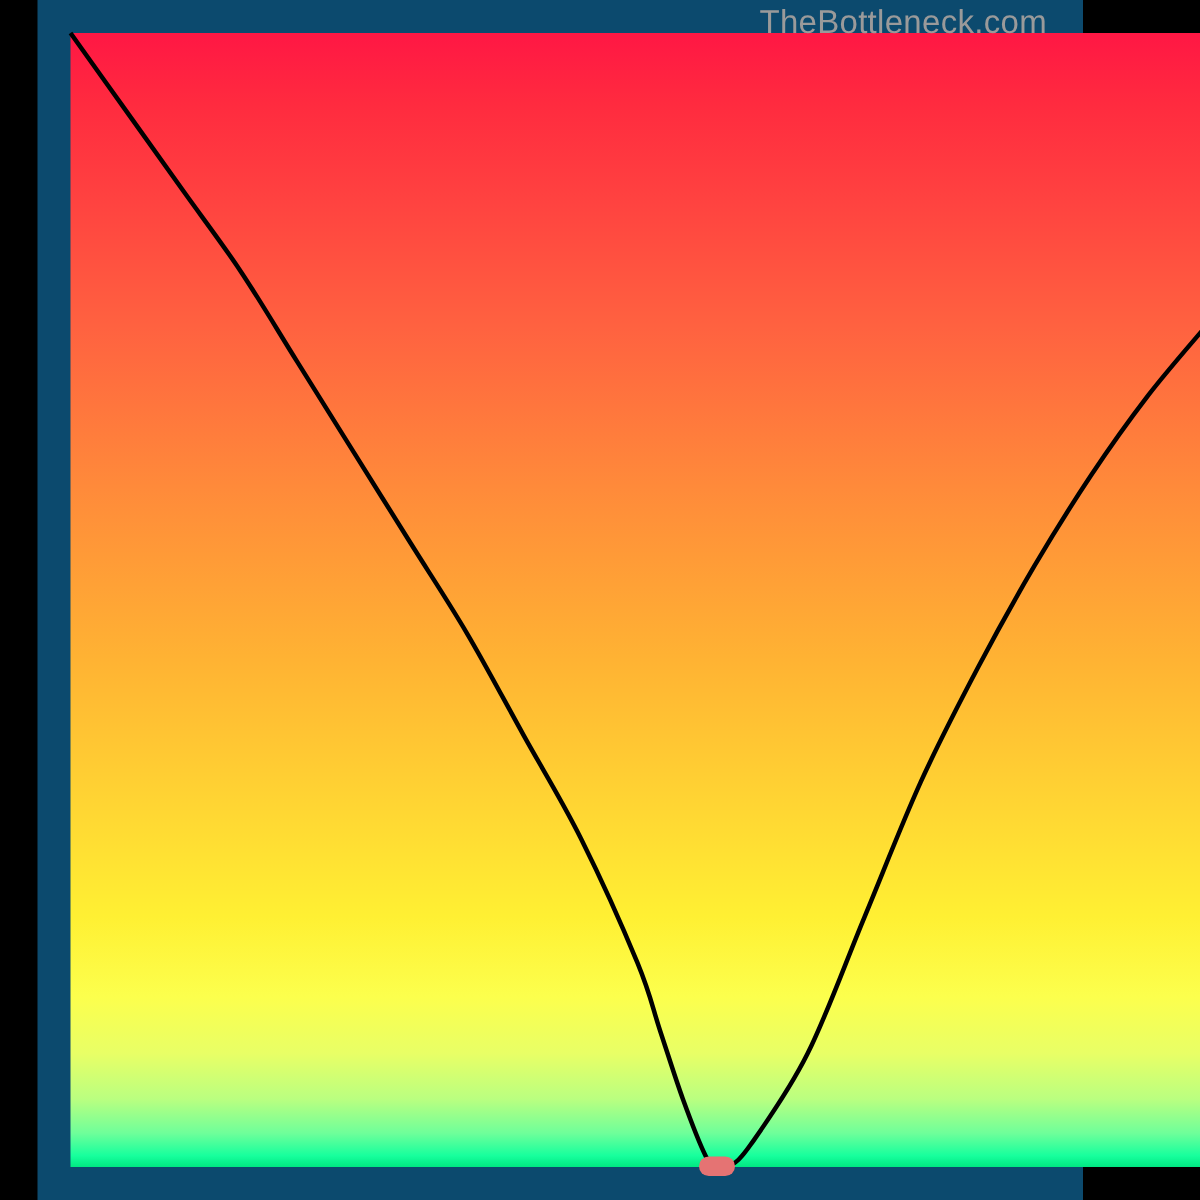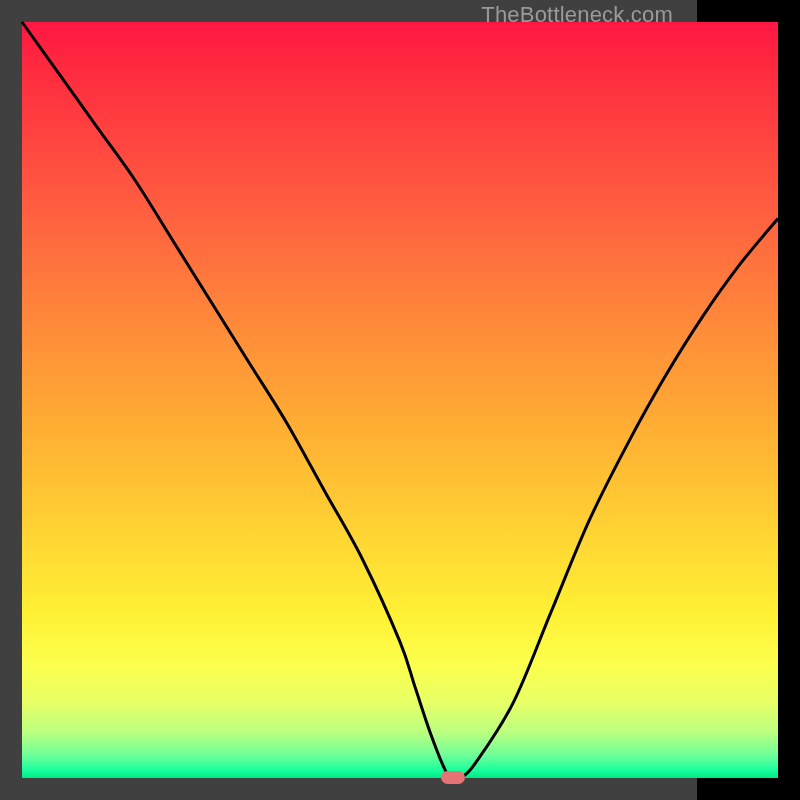--- a/index.html
+++ b/index.html
@@ -8,21 +8,22 @@
     width: 800px;
     height: 800px;
     background: #000;
     overflow: hidden;
     font-family: Arial, Helvetica, sans-serif;
   }
   .frame {
     position: relative;
     width: 697px;
     height: 800px;
-    background: #404040;
+    background: #0c4a6e;
+    margin-left: 25px;
   }
   .plot-area {
     position: absolute;
     left: 22px;
     top: 22px;
     width: 756px;
     height: 756px;
     
     background: linear-gradient(
       to bottom,

